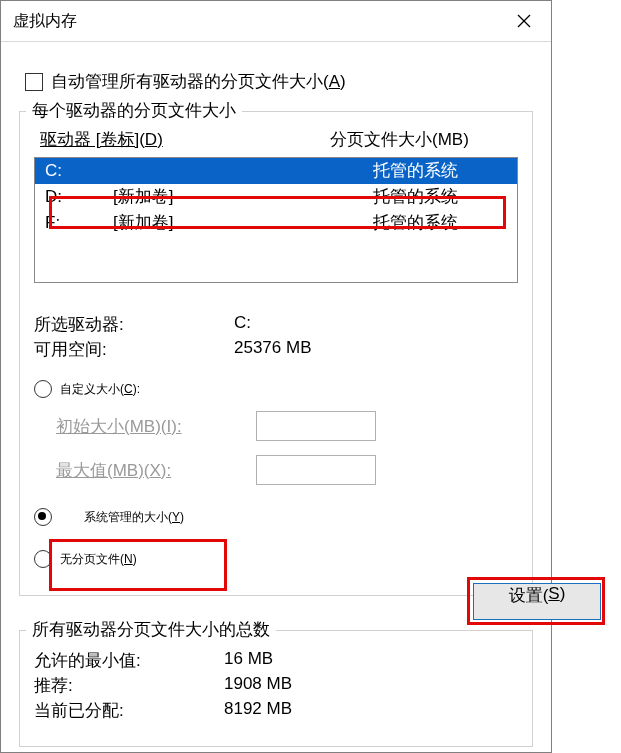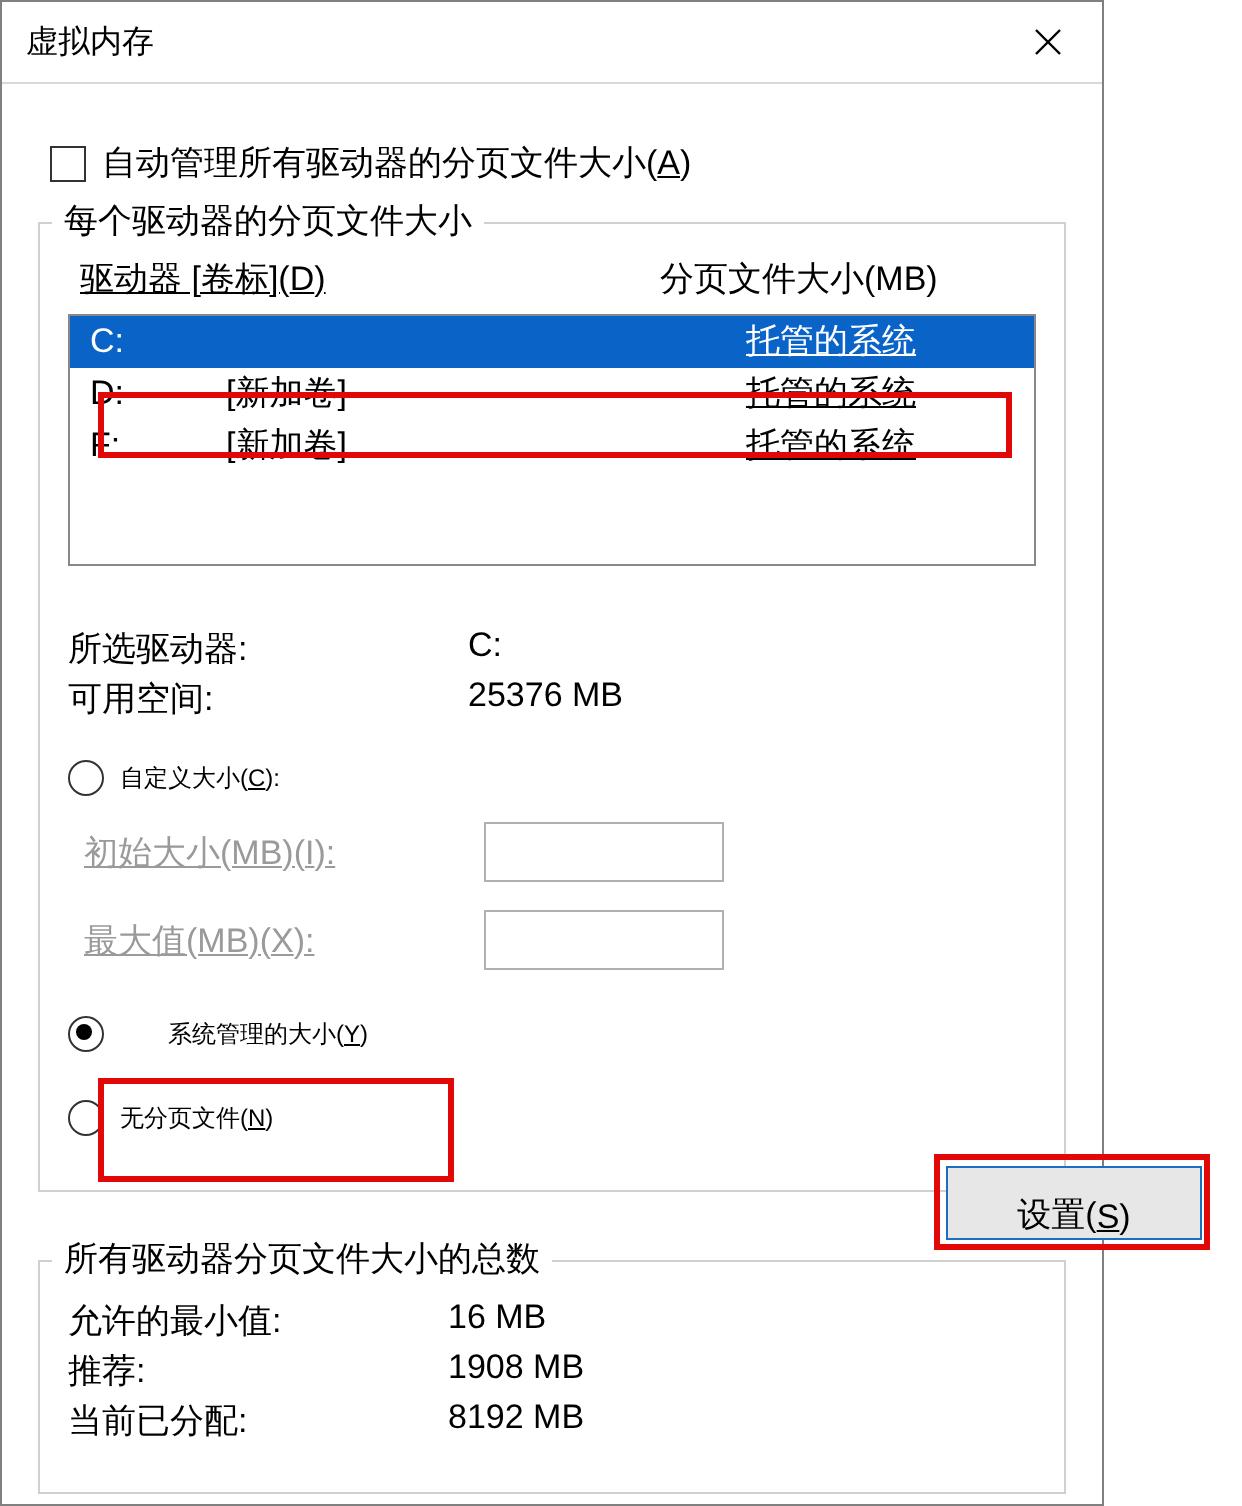--- a/index.html
+++ b/index.html
@@ -97,21 +97,21 @@
     height: 26px;
     line-height: 26px;
     padding: 0 10px;
   }
   .list-row.selected {
     background: #0a64c8;
     color: #fff;
   }
   .list-row .c1 { width: 68px; }
   .list-row .c2 { width: 260px; }
-  .list-row .c3 { flex: 1; text-decoration: underline; }
+  .list-row .c3 { flex: 1; }
 
   .info-row {
     display: flex;
     font-size: 17px;
     margin: 2px 0;
   }
   .info-row .ilabel { width: 200px; }
   .info-row .ivalue { }
 
   .radio-row {
@@ -135,21 +135,21 @@
     position: absolute;
     width: 8px;
     height: 8px;
     background: #000;
     border-radius: 50%;
     left: 3px;
     top: 3px;
   }
 
   .size-fields {
-    margin-left: 8px;
+    margin-left: 22px;
     margin-top: 6px;
   }
   .sf-row {
     display: flex;
     align-items: center;
     margin: 8px 0 14px 0;
   }
   .sf-label {
     width: 200px;
     color: #9a9a9a;
@@ -176,21 +176,21 @@
 
   .set-btn {
     position: absolute;
     left: 472px;
     top: 582px;
     width: 126px;
     height: 35px;
     border: 1.5px solid #1a6fbf;
     background: #e7e7e7;
     display: flex;
-    align-items: flex-end;
+    align-items: flex-start;
     justify-content: center;
     font-size: 17px;
   }
 
   .group2 { margin-top: 34px; }
   .totals .info-row .ilabel { width: 190px; }
 
   .underline-span { text-decoration: underline; }
 </style>
 </head>

